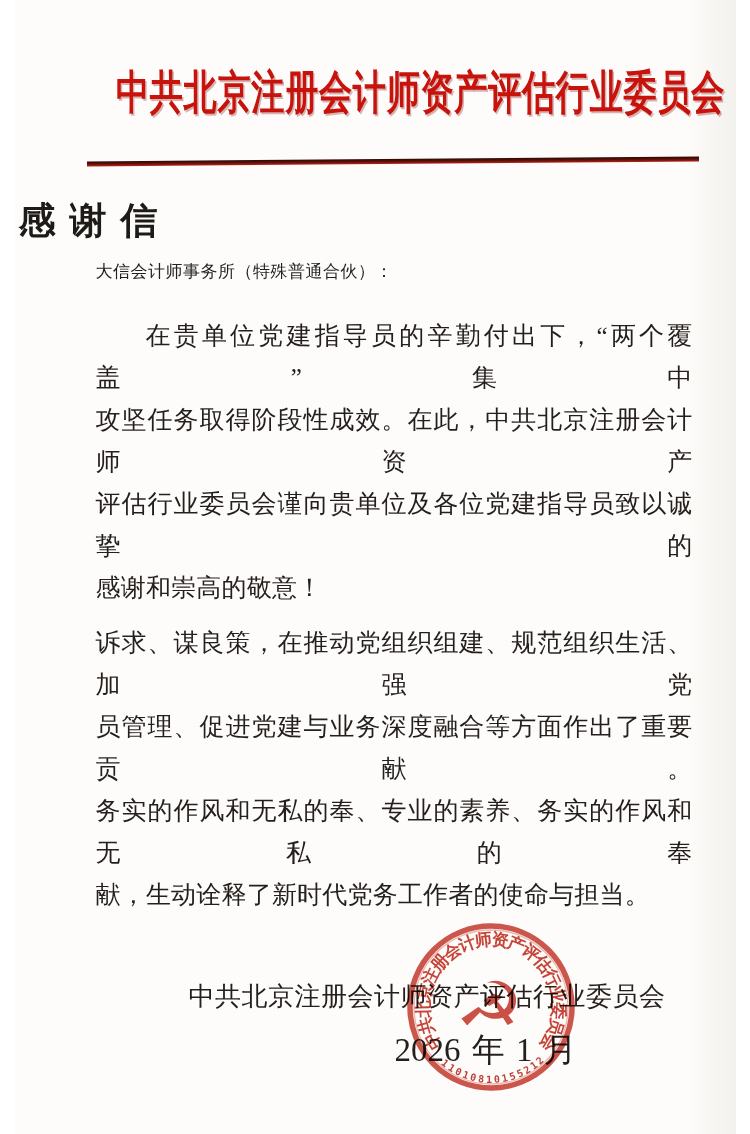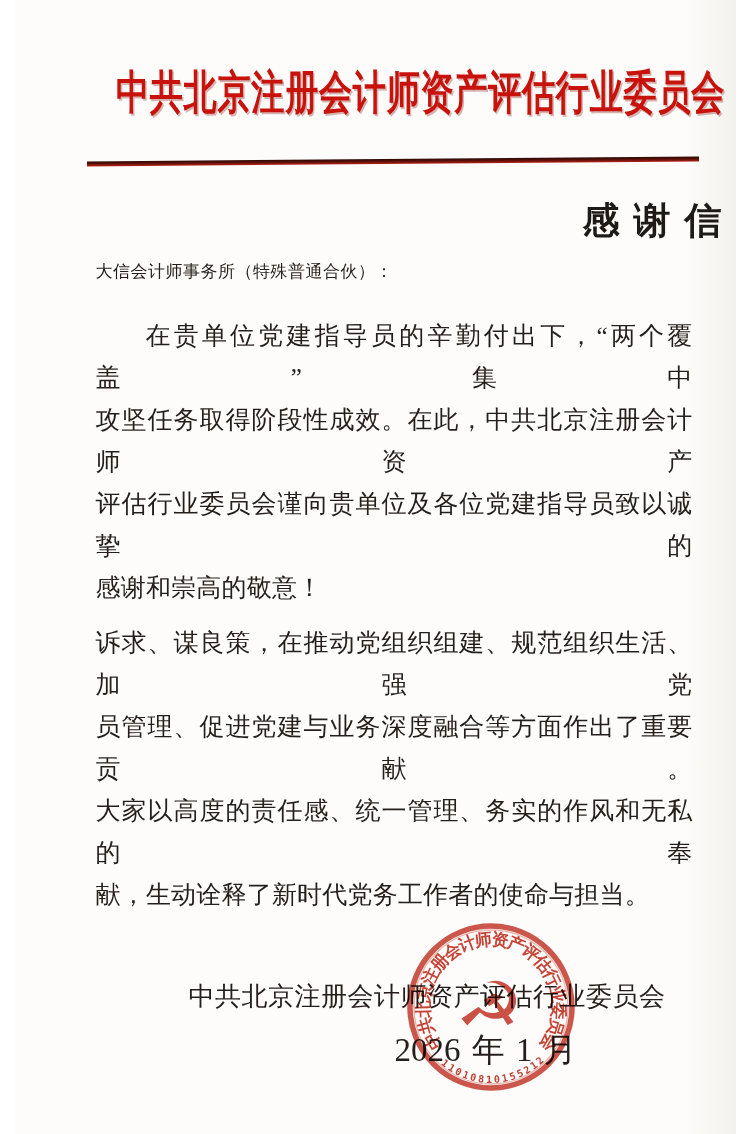--- a/index.html
+++ b/index.html
@@ -29,21 +29,21 @@
   }
   .letterhead-rule{
     position:absolute;top:159px;left:72px;width:612px;height:5px;
     background:linear-gradient(to bottom,#2c0a06 0%,#571008 45%,#b92219 100%);
     transform:rotate(-0.45deg);
   }
   
   .letter-title{
     position:absolute;top:196px;left:0;right:0;
     margin:0;
-    text-align:right;
+    text-align:left;
     font-size:37px;
     font-weight:bold;
     color:#1d1a17;
     letter-spacing:14px;
     padding-left:4px;
     font-family:"DejaVu Sans","Liberation Sans",sans-serif;
   }
   .salutation{
     position:absolute;top:254px;left:81px;right:72px;
     margin:0;
@@ -123,21 +123,21 @@
   <div class="letter-body">
     <div class="para">
       <div class="line first">在贵单位党建指导员的辛勤付出下，“两个覆盖”集中</div>
       <div class="line">攻坚任务取得阶段性成效。在此，中共北京注册会计师资产</div>
       <div class="line">评估行业委员会谨向贵单位及各位党建指导员致以诚挚的</div>
       <div class="line end">感谢和崇高的敬意！</div>
     </div>
     <div class="para">
       <div class="line">诉求、谋良策，在推动党组织组建、规范组织生活、加强党</div>
       <div class="line">员管理、促进党建与业务深度融合等方面作出了重要贡献。</div>
-      <div class="line">大家以高度的责任感、统一管理、务实的作风和无私的奉</div>
+      <div class="line">务实的作风和无私的奉、专业的素养、务实的作风和无私的奉</div>
       <div class="line end">献，生动诠释了新时代党务工作者的使命与担当。</div>
     </div>
 
   </div>
 
   <p class="signature">中共北京注册会计师资产评估行业委员会</p>
   <p class="sign-date">2026 年 1 月</p>
 
   <svg class="seal" viewBox="-100 -100 200 200" xmlns="http://www.w3.org/2000/svg" xmlns:xlink="http://www.w3.org/1999/xlink">
     <defs>

